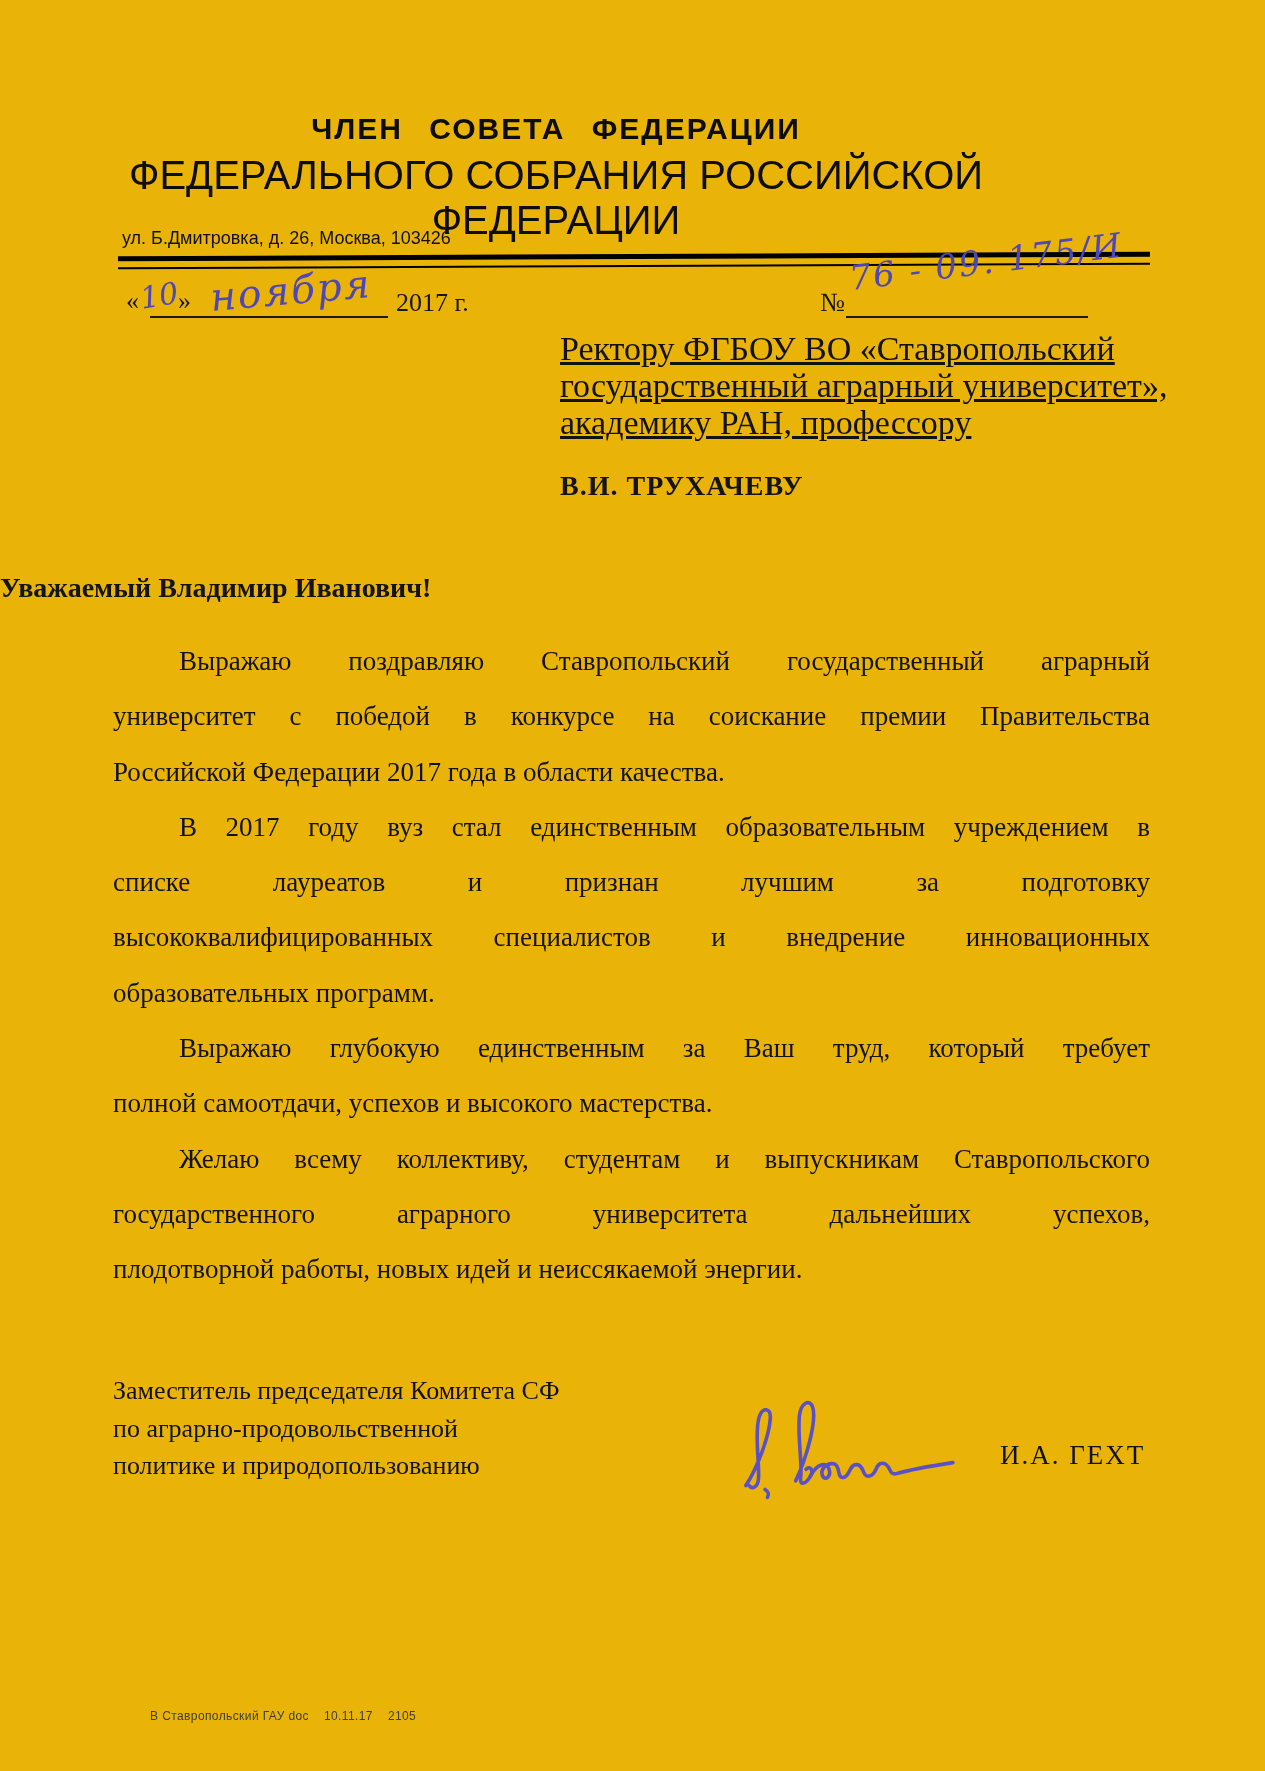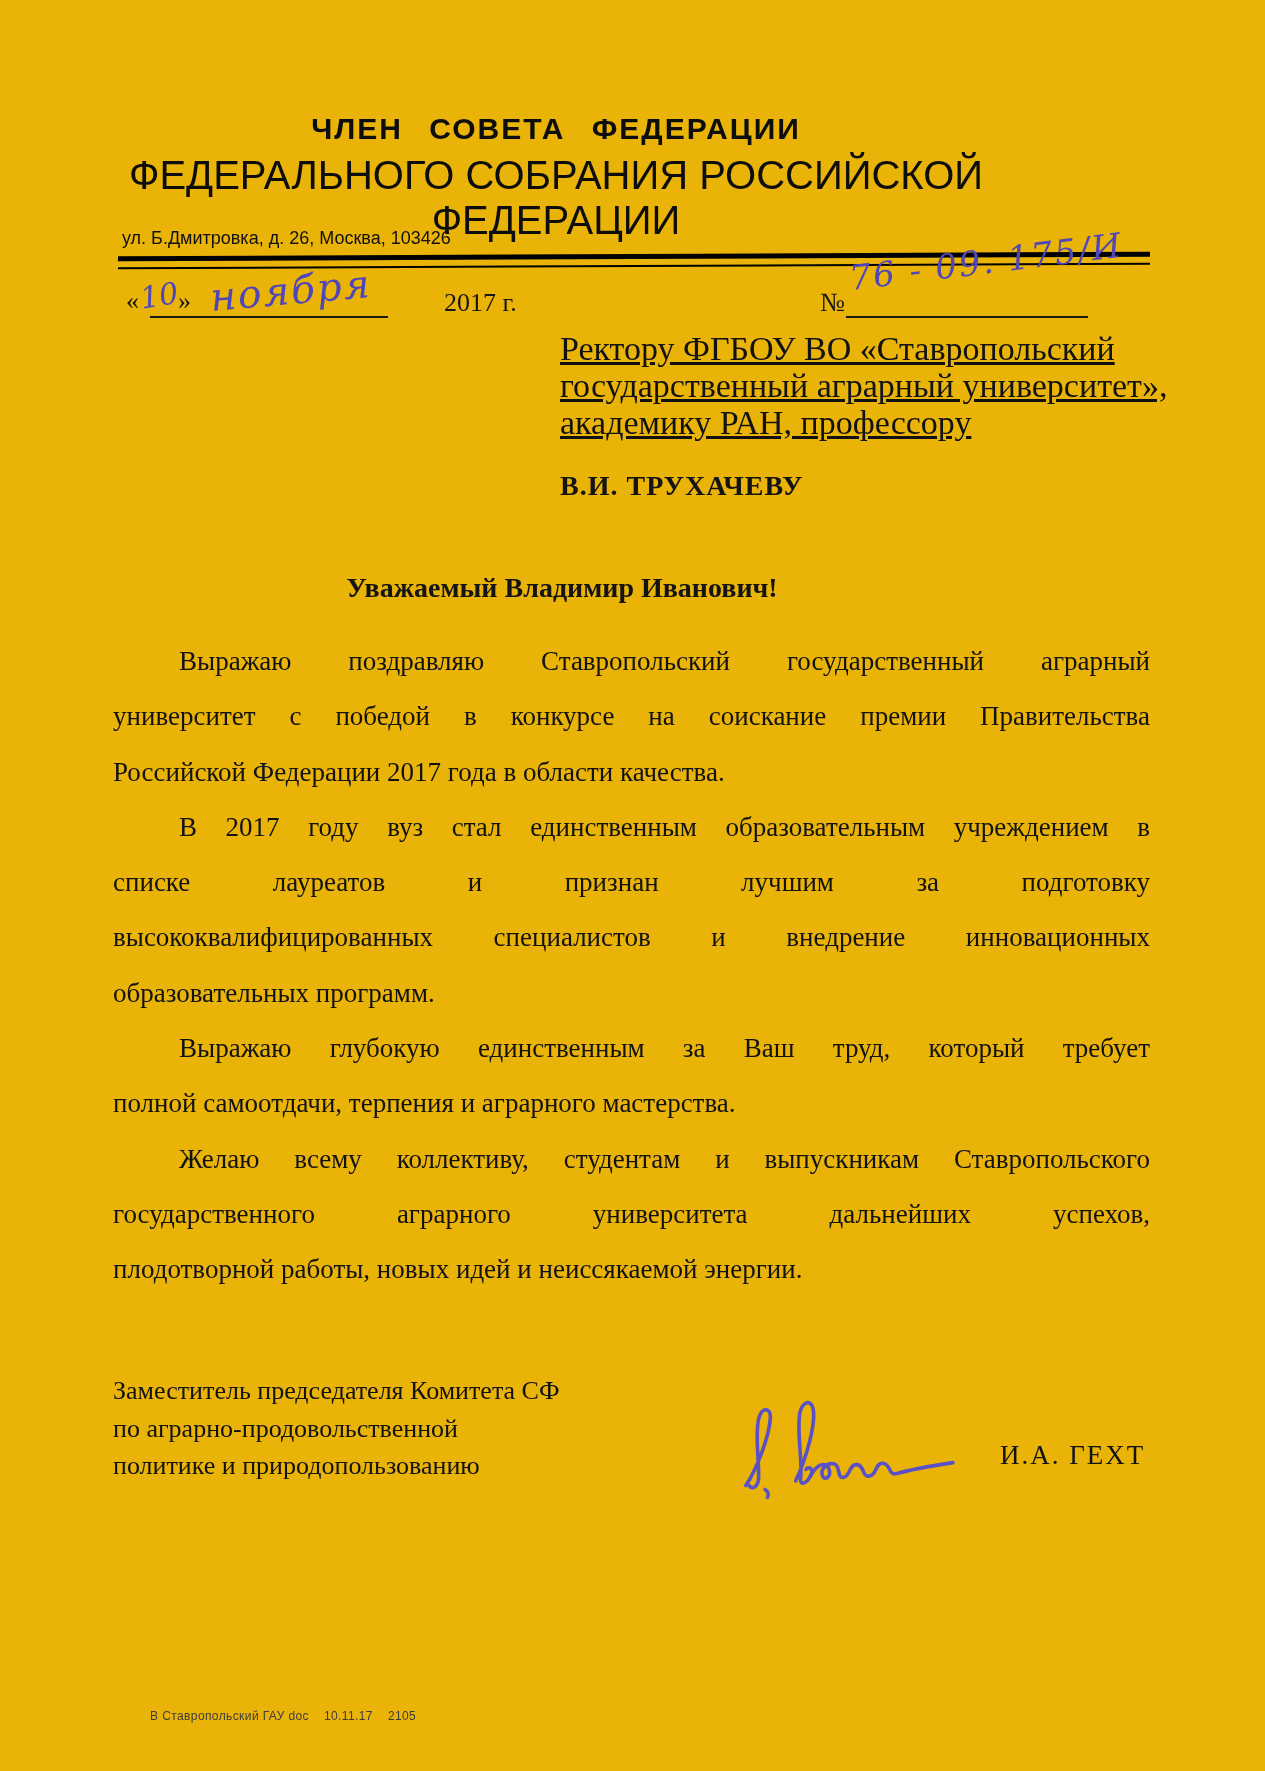--- a/index.html
+++ b/index.html
@@ -17,33 +17,33 @@
   .divider { position:absolute; left:118px; top:254px; width:1032px; height:6px;
              border-top:5px solid #000; border-bottom:2px solid #000; transform:rotate(-0.25deg); }
 
   
   .printed { font-size:26px; color:#161616; }
   .q-open  { position:absolute; left:126px; top:286px; }
   .q-close { position:absolute; left:178px; top:286px; }
   .hand { font-family:"DejaVu Serif", serif; font-style:italic; color:#4f46b8; }
   .day   { position:absolute; left:140px; top:278px; font-size:30px; transform:rotate(-9deg); }
   .month { position:absolute; left:210px; top:268px; font-size:39px; letter-spacing:2px; transform:rotate(-5deg); }
-  .year  { position:absolute; left:396px; top:288px;margin-left:48px; }
+  .year  { position:absolute; left:396px; top:288px; }
   .numsign { position:absolute; left:820px; top:288px; }
   .number  { position:absolute; left:852px; top:258px; font-size:34px; letter-spacing:2px; transform:rotate(-7deg); transform-origin:left bottom; }
   .u-line { position:absolute; height:0; border-bottom:2px solid #1a1a1a; }
   .u-date { left:150px; top:316px; width:238px; }
   .u-num  { left:846px; top:316px; width:242px; }
 
   
   .recipient { position:absolute; left:560px; top:330px; font-size:34px; line-height:37px; color:#121212;text-decoration:underline; }
   .recipient-name { position:absolute; left:560px; top:470px; font-size:28px; font-weight:bold; letter-spacing:1px; }
 
   
-  .salutation { position:absolute; left:0; top:572px; width:1124px; text-align:center;
+  .salutation { position:absolute; left:0; top:572px; width:1124px; 
                 font-size:28px; font-weight:bold; }
 
   
   .body-block { position:absolute; left:113px; top:634px; width:1037px; font-size:27px; color:#121212; }
   .bl { height:55.3px; line-height:55.3px; white-space:nowrap; }
   .jl { white-space:normal; text-align:justify; text-align-last:justify; }
   .ind { padding-left:66px; }
 
   
   .signoff { position:absolute; left:113px; top:1372px; font-size:26px; line-height:37.5px; color:#121212; }
@@ -90,21 +90,21 @@
 
   <div class="body-block">
     <div class="bl jl ind">Выражаю поздравляю Ставропольский государственный аграрный</div>
     <div class="bl jl">университет с победой в конкурсе на соискание премии Правительства</div>
     <div class="bl">Российской Федерации 2017 года в области качества.</div>
     <div class="bl jl ind">В 2017 году вуз стал единственным образовательным учреждением в</div>
     <div class="bl jl">списке лауреатов и признан лучшим за подготовку</div>
     <div class="bl jl">высококвалифицированных специалистов и внедрение инновационных</div>
     <div class="bl">образовательных программ.</div>
     <div class="bl jl ind">Выражаю глубокую единственным за Ваш труд, который требует</div>
-    <div class="bl">полной самоотдачи, терпения и аграрного мастерства.</div>
+    <div class="bl">полной самоотдачи, успехов и высокого мастерства.</div>
     <div class="bl jl ind">Желаю всему коллективу, студентам и выпускникам Ставропольского</div>
     <div class="bl jl">государственного аграрного университета дальнейших успехов,</div>
     <div class="bl">плодотворной работы, новых идей и неиссякаемой энергии.</div>
   </div>
 
   <div class="signoff">
     <div>Заместитель председателя Комитета СФ</div>
     <div>по аграрно-продовольственной</div>
     <div>политике и природопользованию</div>
   </div>

